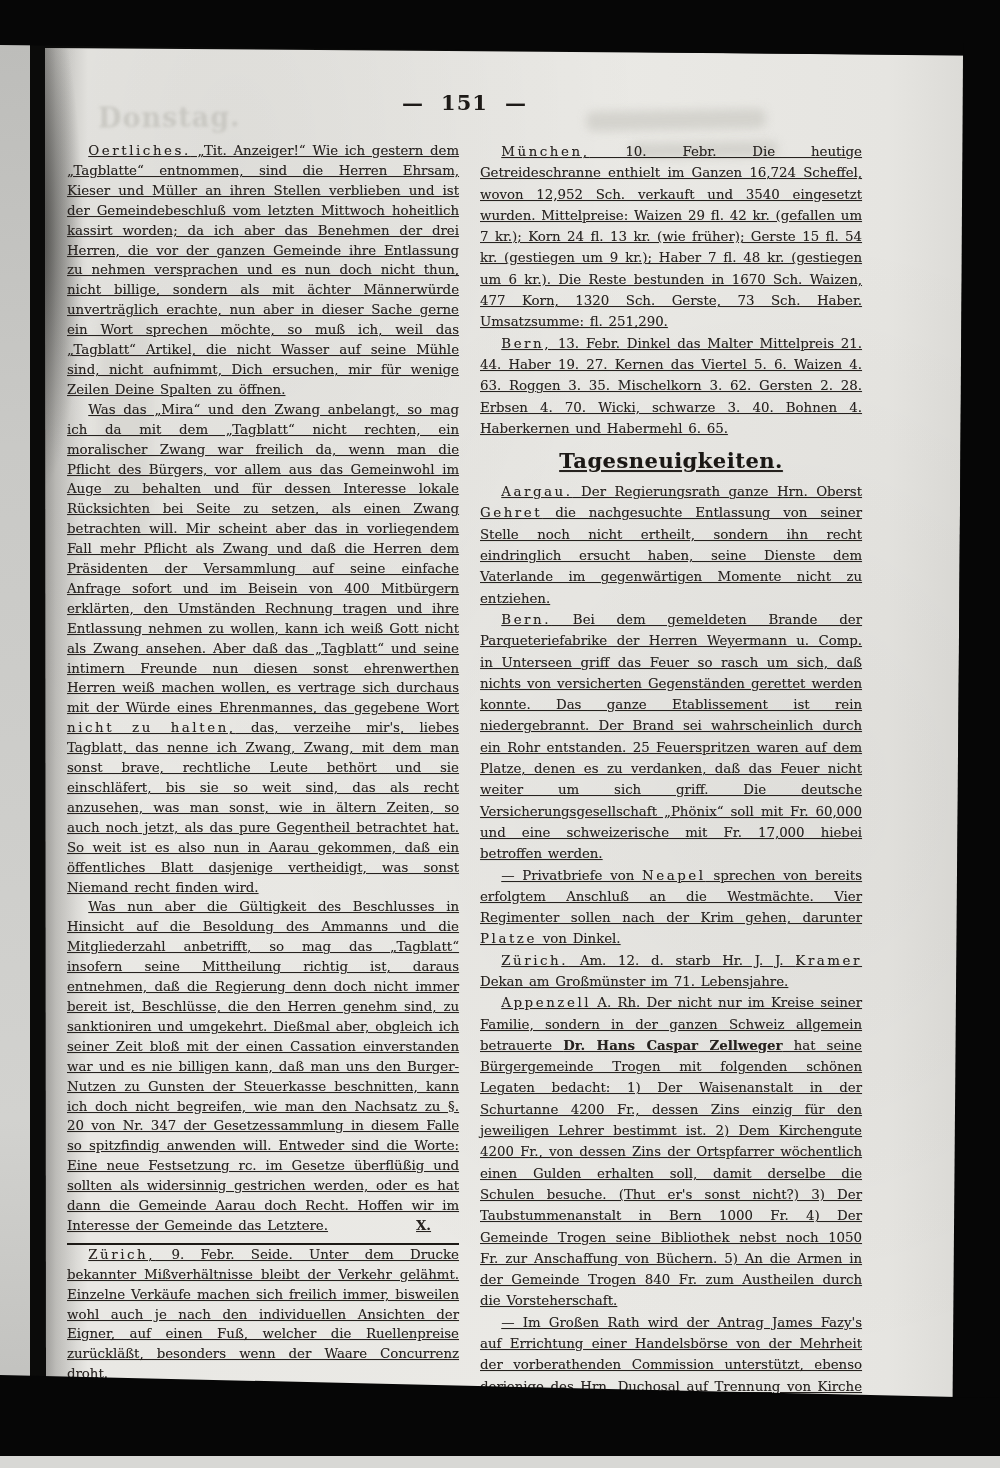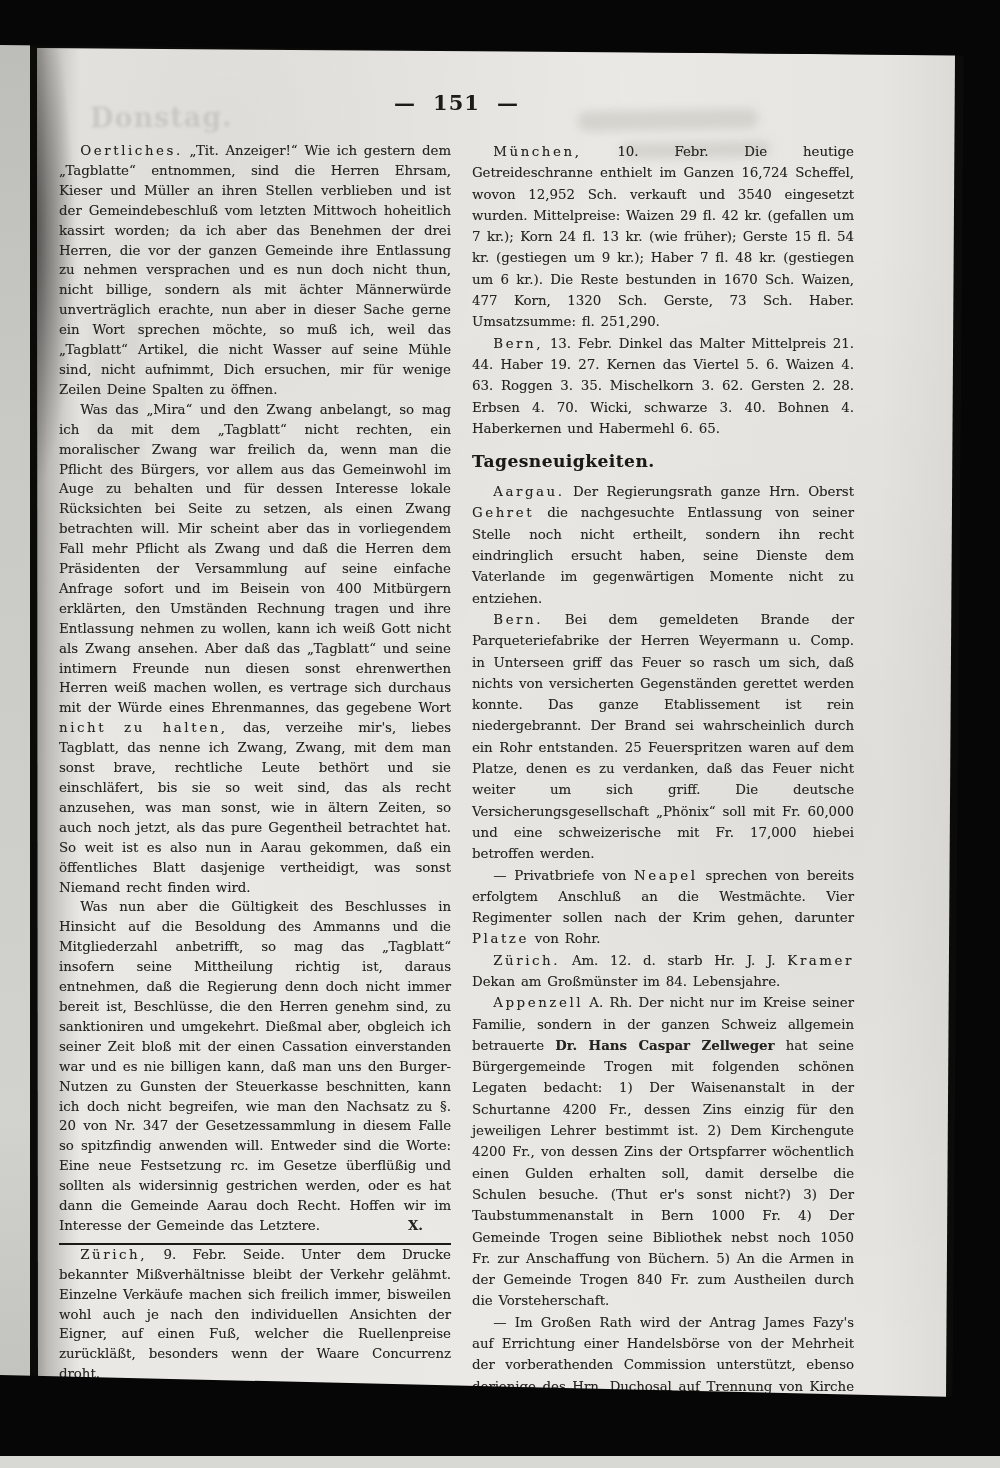--- a/index.html
+++ b/index.html
@@ -2,21 +2,21 @@
 <html lang="de"><head>
 <meta charset="utf-8">
 <style>
   html,body{margin:0;padding:0;background:#080808;}
   .photo{position:relative;width:1000px;height:1468px;background:#0b0b0a;overflow:hidden;
          font-family:"DejaVu Serif","Liberation Serif",serif;}
   
   .side-page{position:absolute;left:0;top:44px;width:30px;height:1342px;
              background:linear-gradient(180deg,#bdbdba 0%,#c9c9c6 30%,#d2d2cf 80%,#c2c2bf 100%);}
   
-  .paper{position:absolute;left:22px;top:46px;width:933px;height:1362px;
+  .paper{position:absolute;left:30px;top:46px;width:933px;height:1362px;
          background:
            radial-gradient(ellipse at 22% 8%, rgba(0,0,0,0.05), transparent 40%),
            radial-gradient(ellipse at 80% 55%, rgba(0,0,0,0.035), transparent 55%),
            linear-gradient(90deg,#d7d6d2 0,#e9e8e4 5%,#eae9e5 60%,#e6e5e1 92%,#dcdbd7 100%);
          clip-path:polygon(15px 2px, 933px 9px, 924px 1352px, 16px 1334px);}
   .gutter-shadow{position:absolute;left:0;top:0;width:58px;height:100%;
          background:
            radial-gradient(ellipse 60px 340px at 8px 14%, rgba(10,10,8,0.55), transparent 75%),
            linear-gradient(90deg, rgba(25,24,22,0.5) 0, rgba(25,24,22,0.18) 45%, rgba(25,24,22,0) 100%);}
   
@@ -34,29 +34,29 @@
   .smudge.s1{left:556px;top:64px;width:180px;height:20px;transform:rotate(-1deg);}
   .smudge.s2{left:598px;top:96px;width:150px;height:16px;transform:rotate(-1deg);}
   .smudge.s3{left:70px;top:270px;width:50px;height:220px;opacity:.5;}
   
   .content{position:absolute;left:37px;top:44px;width:795px;color:#26221f;}
   .page-head{width:100%;text-align:center;font-weight:bold;font-size:21px;letter-spacing:1px;
              margin:0 0 26px 0;color:#1d1a17;}
   .page-head .dash{margin:0 17px;font-weight:bold;}
   .cols{display:flex;gap:21px;align-items:flex-start;}
   .col{font-size:13.3px;word-spacing:1.6px;text-align:justify;hyphens:auto;
-       text-shadow:0.2px 0.2px 0 rgba(35,28,22,0.3);}
+       text-shadow:0.2px 0.2px 0 rgba(35,28,22,0.3);text-decoration:underline;}
   .col-left{width:392px;line-height:19.9px;--lh:19.9px;}
   .col-right{width:382px;line-height:21.3px;--lh:21.3px;}
   .para{margin:0;text-indent:1.6em;}
   .sperr{letter-spacing:2.6px;}
   .bold{font-weight:bold;}
   .sig{text-align:right;margin-top:calc(0px - var(--lh));padding-right:28px;font-weight:600;}
   .rule{border:0;border-top:2px solid #1c1915;margin:7px 0 0 0;}
-  .heading{font-weight:bold;font-size:17px;line-height:26px;
+  .heading{text-align:center;font-weight:bold;font-size:21px;line-height:26px;
            margin:9px 0 7px 0;color:#1b1815;letter-spacing:.5px;text-indent:0;}
 </style>
 </head>
 <body>
 
 <div class="photo">
 
   <div class="side-page"></div>
 
   <div class="paper">
@@ -79,22 +79,22 @@
             <div class="rule"></div>
             <p class="para"><span class="sperr">Zürich,</span><span> 9. Febr. Seide. Unter dem Drucke bekannter Mißverhältnisse bleibt der Verkehr gelähmt. Einzelne Verkäufe machen sich freilich immer, bisweilen wohl auch je nach den individuellen Ansichten der Eigner, auf einen Fuß, welcher die Ruellenpreise zurückläßt, besonders wenn der Waare Concurrenz droht.</span></p>
             <p class="para"><span class="sperr">London,</span><span> 9. Febr. Sehr schwache Zufuhr. Korn und Mehl fest mit Neigung zum Aufschlag.</span></p>
           </div>
         <div class="col col-right" id="col-right">
             <p class="para"><span class="sperr">München,</span><span> 10. Febr. Die heutige Getreideschranne enthielt im Ganzen 16,724 Scheffel, wovon 12,952 Sch. verkauft und 3540 eingesetzt wurden. Mittelpreise: Waizen 29 fl. 42 kr. (gefallen um 7 kr.); Korn 24 fl. 13 kr. (wie früher); Gerste 15 fl. 54 kr. (gestiegen um 9 kr.); Haber 7 fl. 48 kr. (gestiegen um 6 kr.). Die Reste bestunden in 1670 Sch. Waizen, 477 Korn, 1320 Sch. Gerste, 73 Sch. Haber. Umsatzsumme: fl. 251,290.</span></p>
             <p class="para"><span class="sperr">Bern,</span><span> 13. Febr. Dinkel das Malter Mittelpreis 21. 44. Haber 19. 27. Kernen das Viertel 5. 6. Waizen 4. 63. Roggen 3. 35. Mischelkorn 3. 62. Gersten 2. 28. Erbsen 4. 70. Wicki, schwarze 3. 40. Bohnen 4. Haberkernen und Habermehl 6. 65.</span></p>
             <div class="heading">Tagesneuigkeiten.</div>
             <p class="para"><span class="sperr">Aargau.</span><span> Der Regierungsrath ganze Hrn. Oberst </span><span class="sperr">Gehret</span><span> die nachgesuchte Entlassung von seiner Stelle noch nicht ertheilt, sondern ihn recht eindringlich ersucht haben, seine Dienste dem Vaterlande im gegenwärtigen Momente nicht zu entziehen.</span></p>
             <p class="para"><span class="sperr">Bern.</span><span> Bei dem gemeldeten Brande der Parqueteriefabrike der Herren Weyermann u. Comp. in Unterseen griff das Feuer so rasch um sich, daß nichts von versicherten Gegenständen gerettet werden konnte. Das ganze Etablissement ist rein niedergebrannt. Der Brand sei wahrscheinlich durch ein Rohr entstanden. 25 Feuerspritzen waren auf dem Platze, denen es zu verdanken, daß das Feuer nicht weiter um sich griff. Die deutsche Versicherungsgesellschaft „Phönix“ soll mit Fr. 60,000 und eine schweizerische mit Fr. 17,000 hiebei betroffen werden.</span></p>
-            <p class="para"><span>— Privatbriefe von </span><span class="sperr">Neapel</span><span> sprechen von bereits erfolgtem Anschluß an die Westmächte. Vier Regimenter sollen nach der Krim gehen, darunter </span><span class="sperr">Platze</span><span> von Rohr.</span></p>
-            <p class="para"><span class="sperr">Zürich.</span><span> Am. 12. d. starb Hr. J. J. </span><span class="sperr">Kramer</span><span> Dekan am Großmünster im 84. Lebensjahre.</span></p>
+            <p class="para"><span>— Privatbriefe von </span><span class="sperr">Neapel</span><span> sprechen von bereits erfolgtem Anschluß an die Westmächte. Vier Regimenter sollen nach der Krim gehen, darunter </span><span class="sperr">Platze</span><span> von Dinkel.</span></p>
+            <p class="para"><span class="sperr">Zürich.</span><span> Am. 12. d. starb Hr. J. J. </span><span class="sperr">Kramer</span><span> Dekan am Großmünster im 71. Lebensjahre.</span></p>
             <p class="para"><span class="sperr">Appenzell</span><span> A. Rh. Der nicht nur im Kreise seiner Familie, sondern in der ganzen Schweiz allgemein betrauerte </span><span class="bold">Dr. Hans Caspar Zellweger</span><span> hat seine Bürgergemeinde Trogen mit folgenden schönen Legaten bedacht: 1) Der Waisenanstalt in der Schurtanne 4200 Fr., dessen Zins einzig für den jeweiligen Lehrer bestimmt ist. 2) Dem Kirchengute 4200 Fr., von dessen Zins der Ortspfarrer wöchentlich einen Gulden erhalten soll, damit derselbe die Schulen besuche. (Thut er's sonst nicht?) 3) Der Taubstummenanstalt in Bern 1000 Fr. 4) Der Gemeinde Trogen seine Bibliothek nebst noch 1050 Fr. zur Anschaffung von Büchern. 5) An die Armen in der Gemeinde Trogen 840 Fr. zum Austheilen durch die Vorsteherschaft.</span></p>
             <p class="para"><span>— Im Großen Rath wird der Antrag James Fazy's auf Errichtung einer Handelsbörse von der Mehrheit der vorberathenden Commission unterstützt, ebenso derjenige des Hrn. Duchosal auf Trennung von Kirche und Staat.</span></p>
           </div>
       </div>
     </div>
   </div>
 
   <div class="band-top"></div>
   <div class="band-right"></div>
   <div class="band-bottom"></div>

